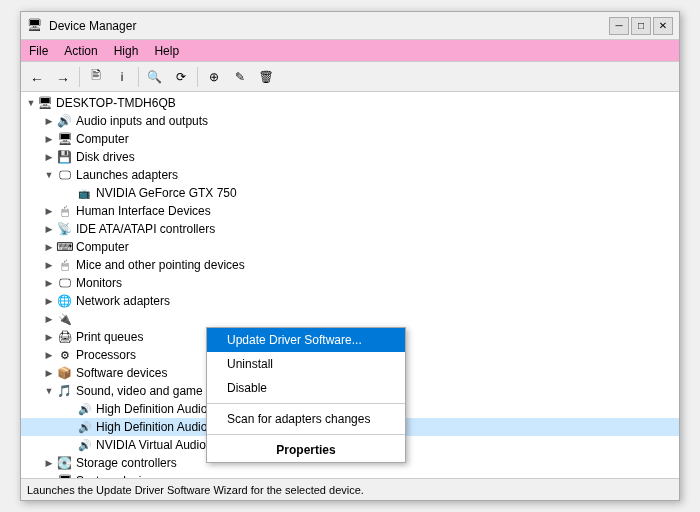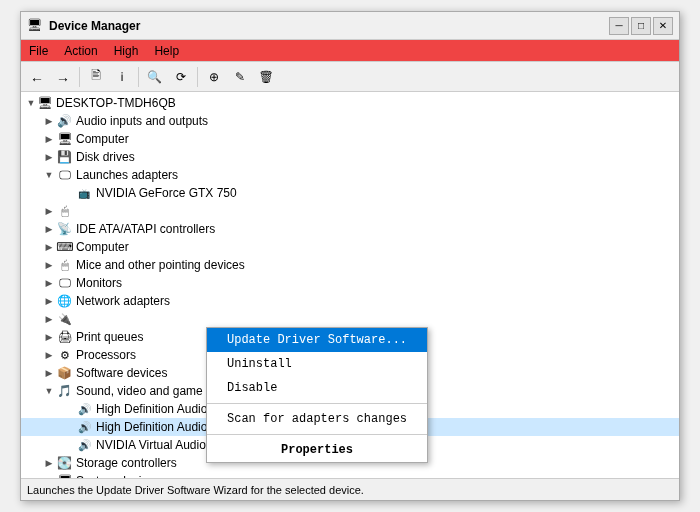--- a/index.html
+++ b/index.html
@@ -36,39 +36,39 @@
       display: flex;
       align-items: center;
       gap: 6px;
     }
     .title-icon {
       width: 16px;
       height: 16px;
     }
     .title-text {
       font-size: 12px;
-      font-weight: bold;
+      font-weight: normal;
     }
     .title-buttons {
       display: flex;
       gap: 2px;
     }
     .title-btn {
       width: 20px;
       height: 18px;
       border: 1px solid #aaa;
       background: #e1e1e1;
       cursor: pointer;
       font-size: 10px;
       display: flex;
       align-items: center;
       justify-content: center;
     }
     .menu-bar {
-      background: #ef4444;
+      background: #f9a8d4;
       border-bottom: 1px solid #ccc;
       display: flex;
       padding: 2px 0;
       height: 22px;
     }
     .menu-item {
       padding: 2px 8px;
       cursor: pointer;
       font-size: 12px;
     }
@@ -259,20 +259,21 @@
 
       <div class="tree-item indent-2">
         <div class="expander" style="visibility:hidden;">▶</div>
         <div class="item-icon" style="font-size:10px;">📺</div>
         <span class="item-label">NVIDIA GeForce GTX 750</span>
       </div>
 
       <div class="tree-item indent-1">
         <div class="expander">▶</div>
         <div class="item-icon" style="font-size:12px;">🖱</div>
+        <span class="item-label">Human Interface Devices</span>
       </div>
 
       <div class="tree-item indent-1">
         <div class="expander">▶</div>
         <div class="item-icon" style="font-size:12px;">📡</div>
         <span class="item-label">IDE ATA/ATAPI controllers</span>
       </div>
 
       <div class="tree-item indent-1">
         <div class="expander">▶</div>
@@ -352,21 +353,21 @@
       </div>
 
       <div class="tree-item indent-1">
         <div class="expander">▶</div>
         <div class="item-icon" style="font-size:12px;">🖥</div>
         <span class="item-label">System devices</span>
       </div>
 
     </div>
 
-    <div class="context-menu" style="left: 185px; top: 235px; font-family: Liberation Mono, monospace;">
+    <div class="context-menu" style="left: 185px; top: 235px;">
       <div class="context-menu-item highlighted">Update Driver Software...</div>
       <div class="context-menu-item">Uninstall</div>
       <div class="context-menu-item">Disable</div>
       <div class="context-menu-separator"></div>
       <div class="context-menu-item">Scan for adapters changes</div>
       <div class="context-menu-separator"></div>
       <div class="context-menu-item bold-item" style="font-weight:bold;">Properties</div>
     </div>
   </div>
 

